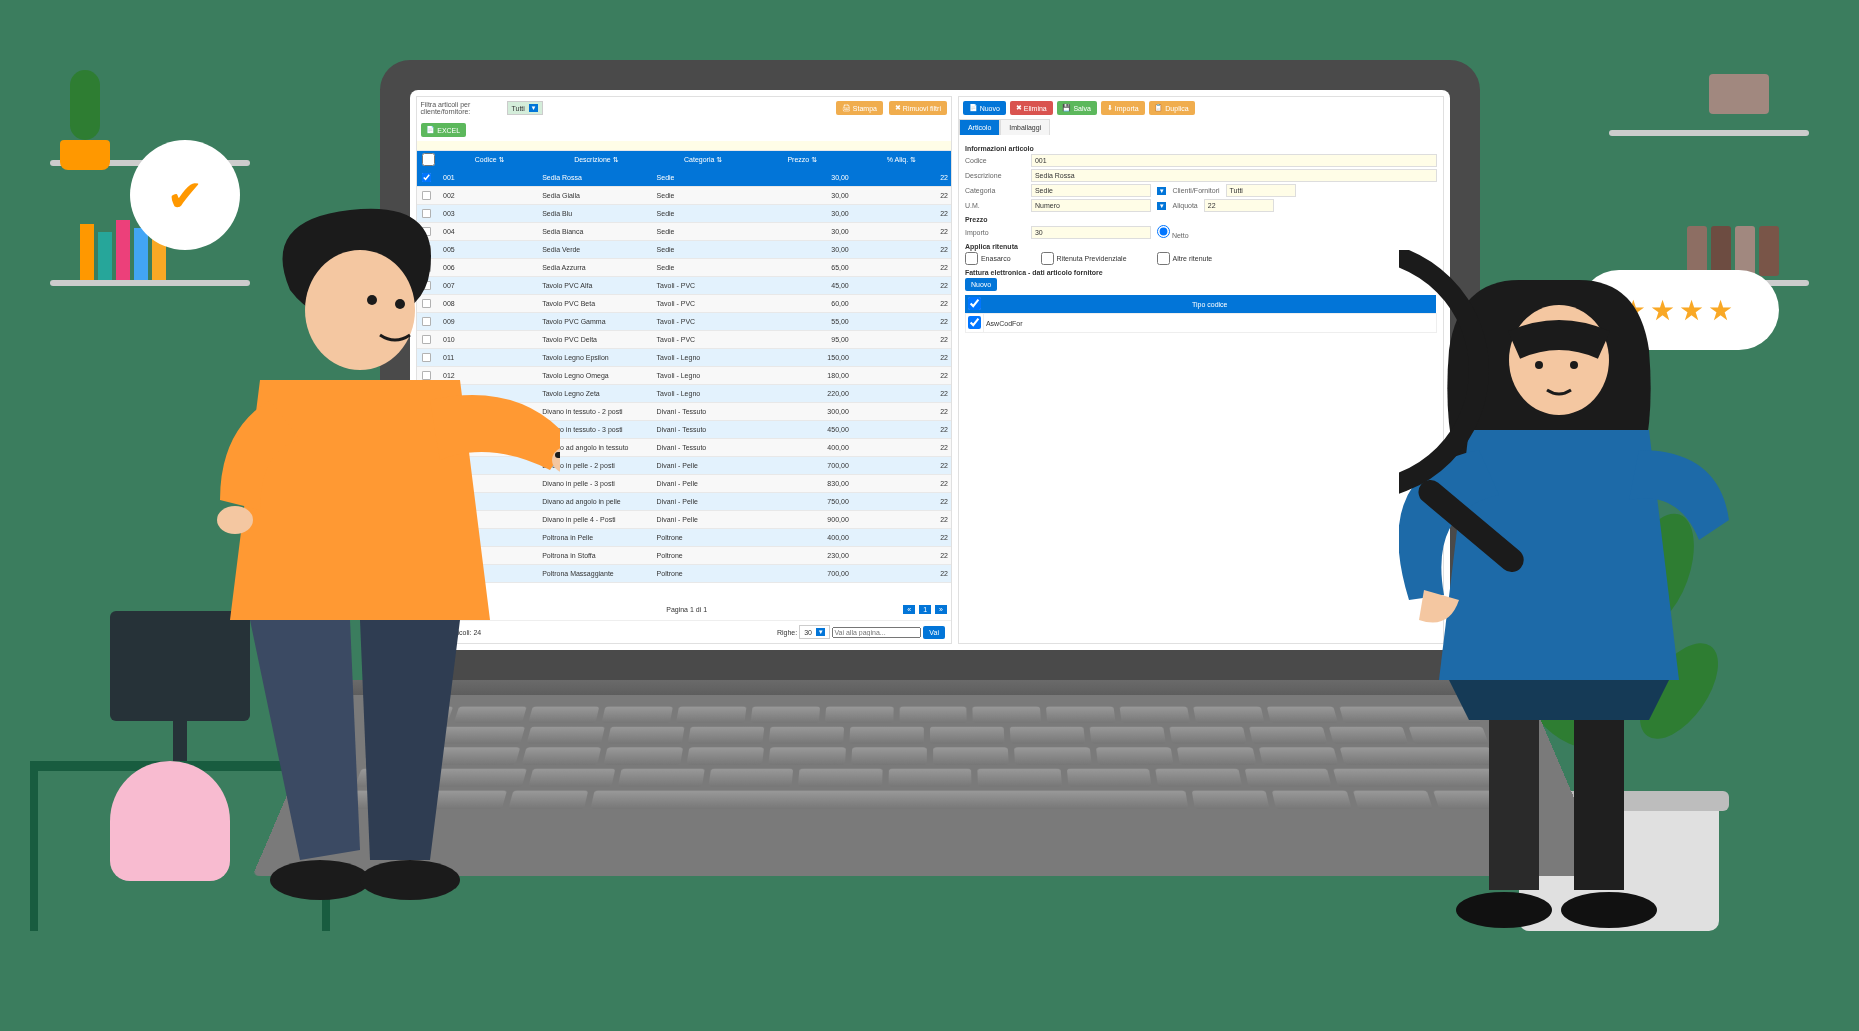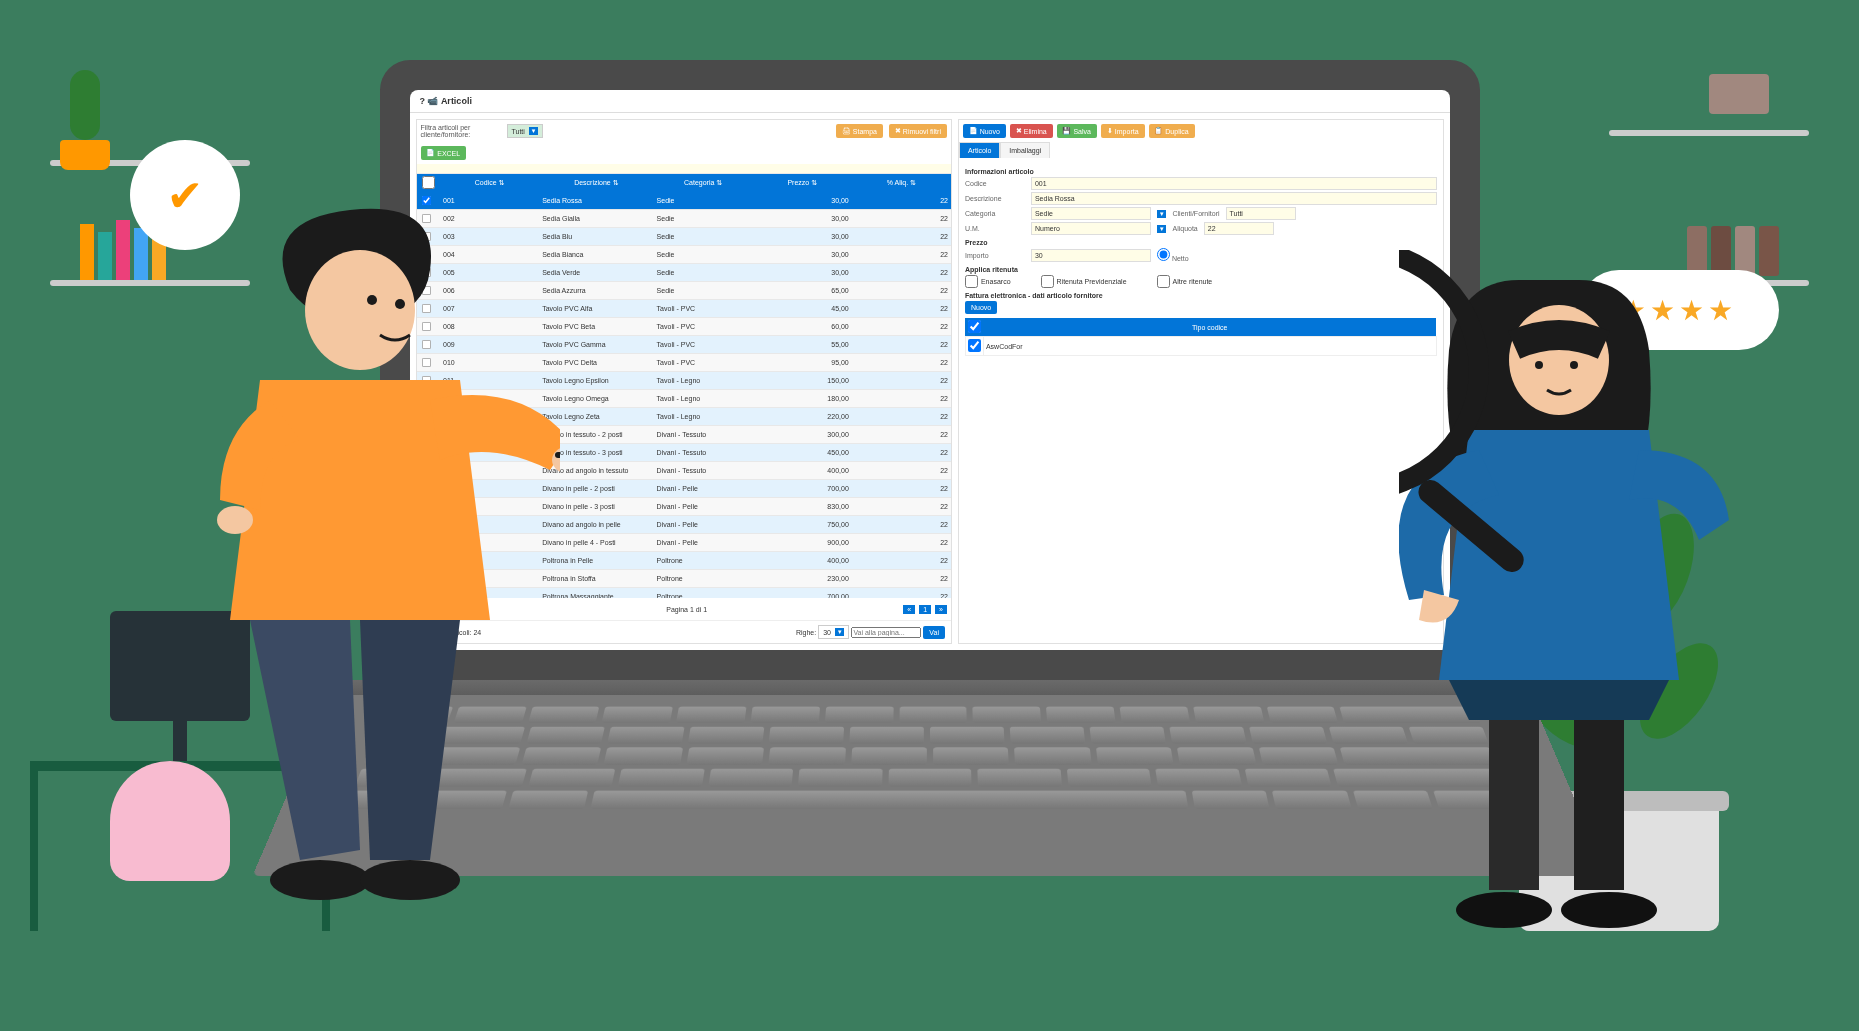--- a/index.html
+++ b/index.html
@@ -132,25 +132,20 @@
           <ellipse cx="200" cy="240" rx="28" ry="55" transform="rotate(35 200 240)"></ellipse>
         </g>
       <rect x="40" y="350" width="200" height="130" rx="10" fill="#e0e0e0"></rect>
       <rect x="30" y="340" width="220" height="20" rx="6" fill="#bdbdbd"></rect>
     </svg>
   </div>
 
   <div class="laptop">
     <div class="screen-frame">
       <div class="screen-inner">
-        <div class="app-header">
-          <span>? </span>
-          <span>📹 </span>
-          <span>Articoli</span>
-        </div>
         <div class="app-body">
 
           <div class="pane pane-left">
             <div class="filter-row">
               <span class="fl">Filtra articoli per cliente/fornitore:</span>
               <span class="sel">
                   <span>Tutti</span>
                   <span class="dd">▾</span>
                 </span>
               <span style="flex:1"></span>
@@ -379,21 +374,21 @@
               <span class="pg-btn">»</span>
             </div>
             <div class="footer-bar">
               <span>Numero articoli: 24</span>
               <span>
                 <span>Righe:</span>
                 <span class="sel" style="background:#fff;">
                     <span>30</span>
                     <span class="dd">▾</span>
                   </span>
-                <input style="width: 70px;" placeholder="Vai alla pagina...">
+                <input style="width: 89px;" placeholder="Vai alla pagina...">
                 <span class="btn btn-blue">Vai</span>
               </span>
             </div>
           </div>
 
           <div class="pane pane-right">
             <div class="toolbar">
               <span class="btn btn-blue">📄 <span>Nuovo</span></span>
               <span class="btn btn-red">✖ <span>Elimina</span></span>
               <span class="btn btn-green">💾 <span>Salva</span></span>

